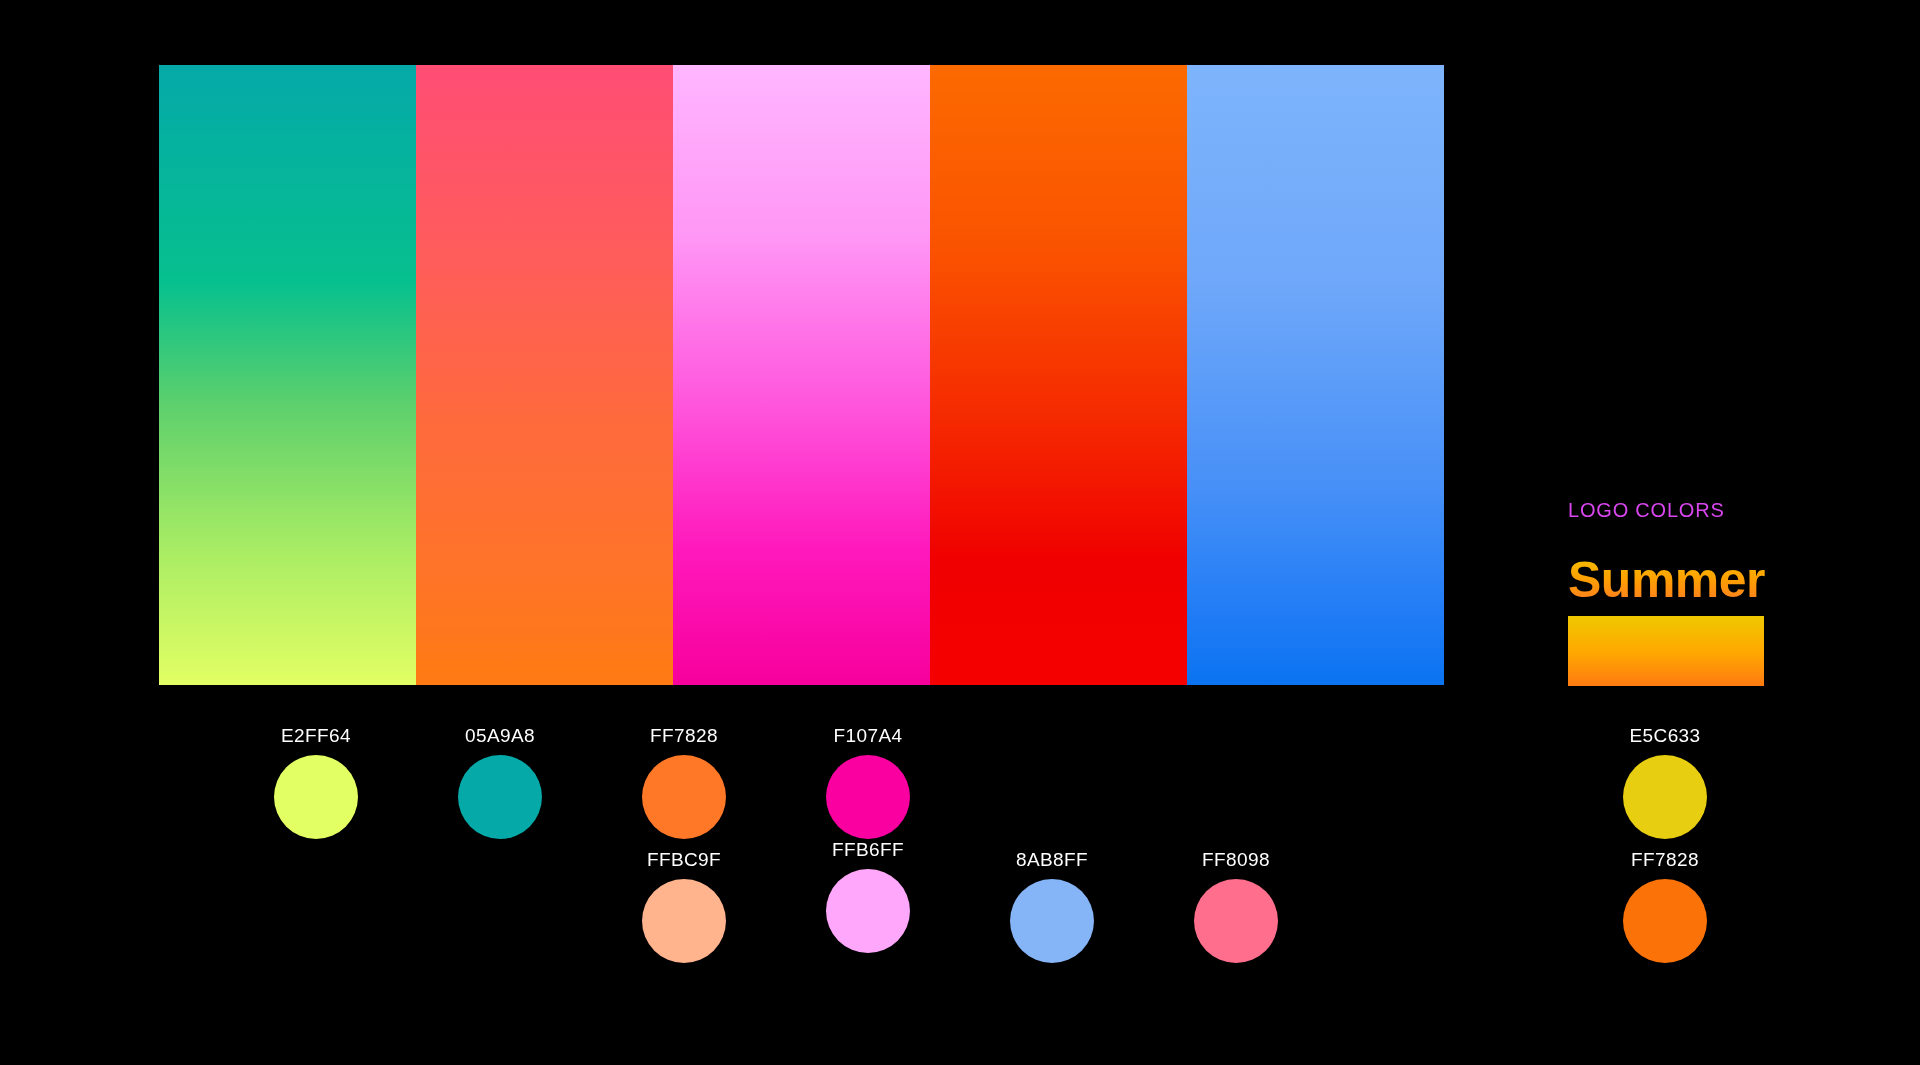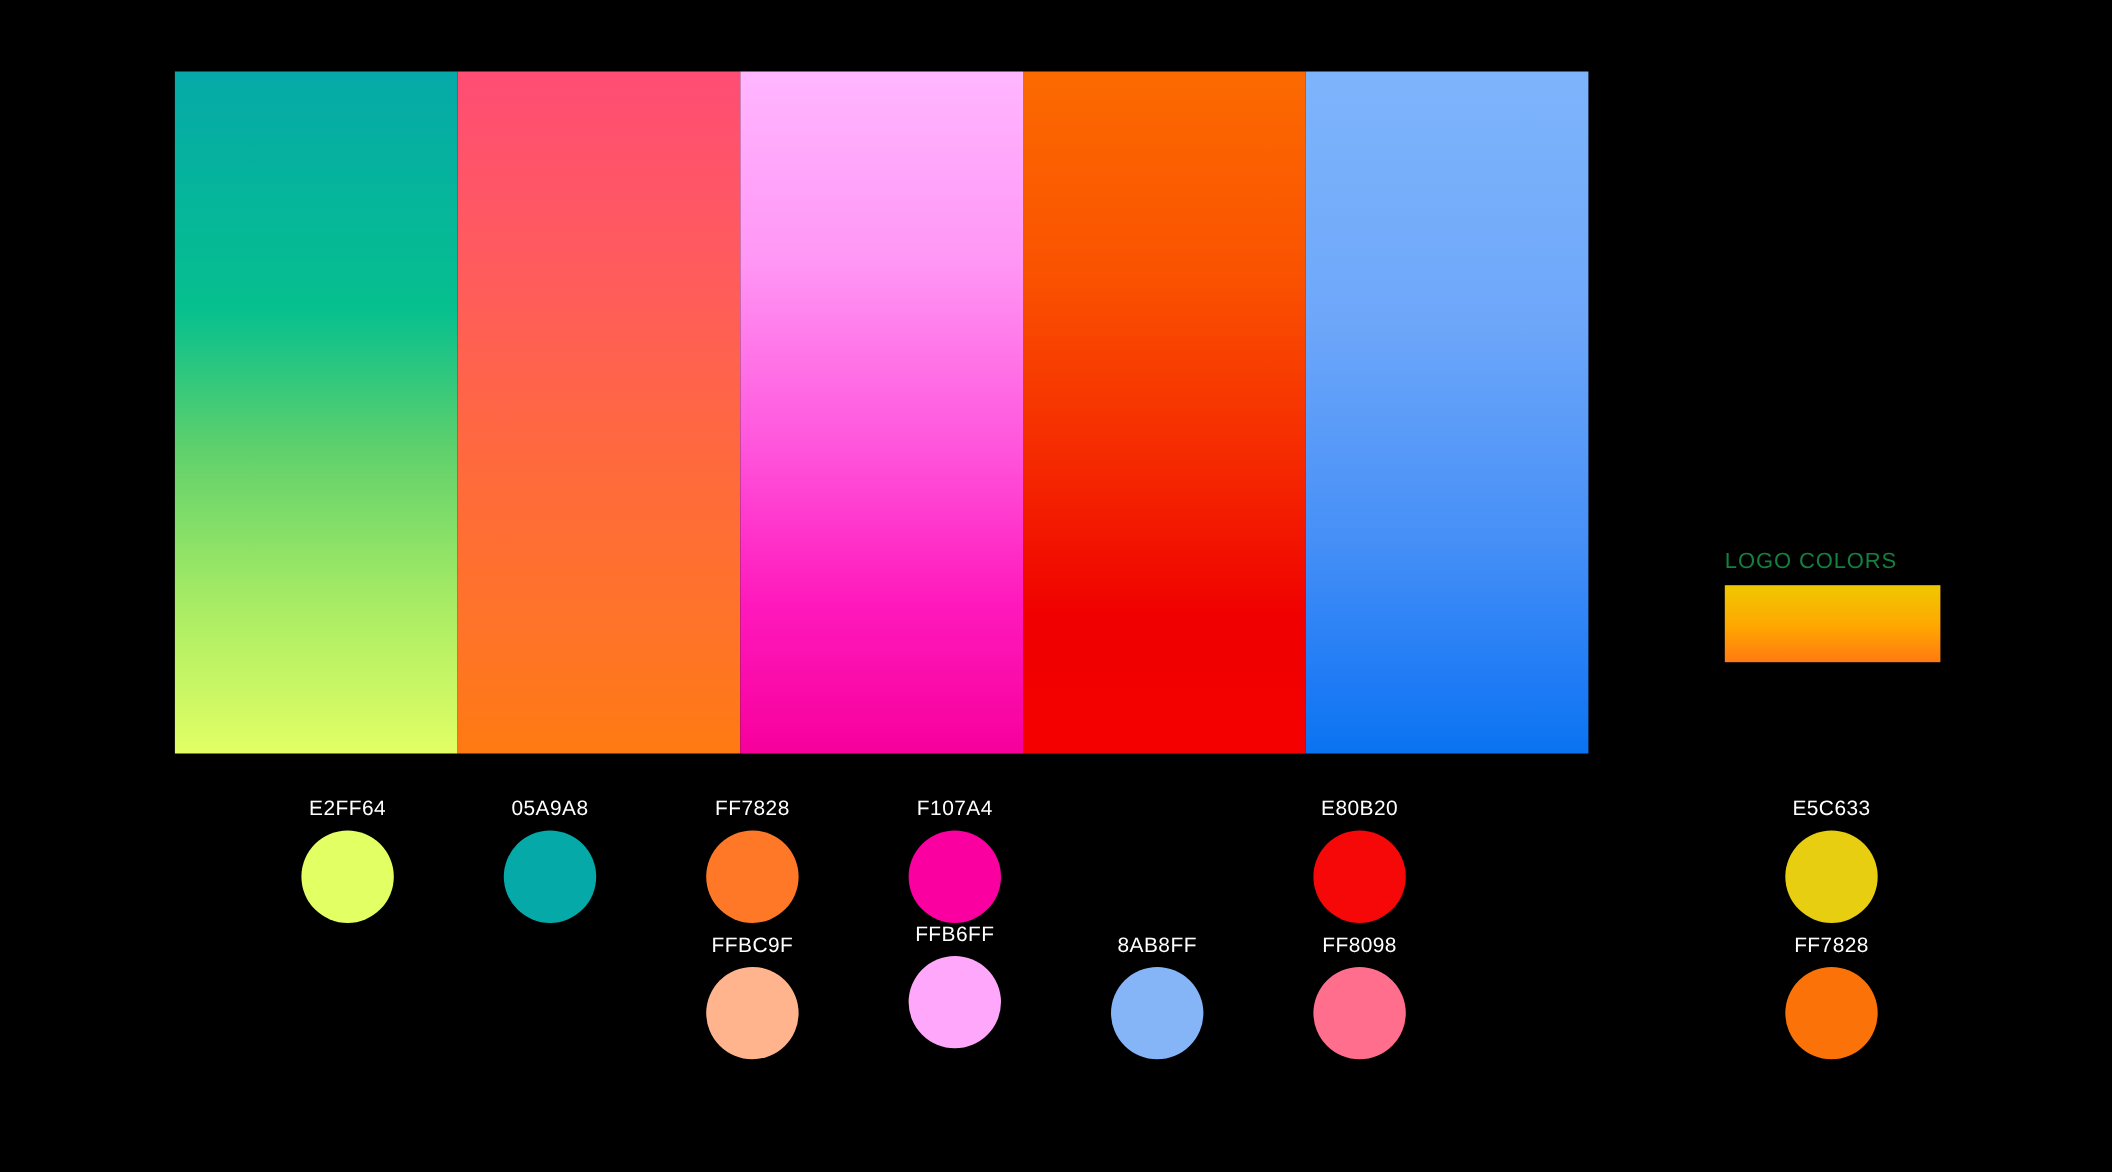--- a/index.html
+++ b/index.html
@@ -74,21 +74,21 @@
   }
 
   
   #logo-colors-block {
     position: absolute;
     left: 1568px;
     top: 498px;
     width: 340px;
   }
   #logo-colors-heading {
-    color: #15803d;
+    color: #d946ef;
     font-size: 20px;
     font-family: "Liberation Sans", sans-serif;
     letter-spacing: 0.8px;
     line-height: 24px;
     white-space: nowrap;
   }
   #logo-wordmark {
     margin-top: 32px;
     font-size: 50px;
     font-weight: bold;
@@ -132,24 +132,20 @@
         <span class="swatch-dot" style="background: rgb(5, 169, 168);"></span>
       </div>
       <div class="swatch-cell" style="left: 684px; top: 725px;">
         <span class="swatch-label">FF7828</span>
         <span class="swatch-dot" style="background: rgb(255, 120, 40);"></span>
       </div>
       <div class="swatch-cell" style="left: 868px; top: 725px;">
         <span class="swatch-label">F107A4</span>
         <span class="swatch-dot" style="background: rgb(250, 0, 160);"></span>
       </div>
-      <div class="swatch-cell" style="left: 1236px; top: 725px;">
-        <span class="swatch-label">E80B20</span>
-        <span class="swatch-dot" style="background: rgb(247, 8, 8);"></span>
-      </div>
       <div class="swatch-cell" style="left: 684px; top: 849px;">
         <span class="swatch-label">FFBC9F</span>
         <span class="swatch-dot" style="background: rgb(255, 180, 142);"></span>
       </div>
       <div class="swatch-cell" style="left: 868px; top: 839px; text-decoration: underline;">
         <span class="swatch-label">FFB6FF</span>
         <span class="swatch-dot" style="background: rgb(255, 168, 251);"></span>
       </div>
       <div class="swatch-cell" style="left: 1052px; top: 849px;">
         <span class="swatch-label">8AB8FF</span>
@@ -164,16 +160,17 @@
         <span class="swatch-dot" style="background: rgb(232, 206, 17);"></span>
       </div>
       <div class="swatch-cell" style="left: 1665px; top: 849px;">
         <span class="swatch-label">FF7828</span>
         <span class="swatch-dot" style="background: rgb(250, 114, 8);"></span>
       </div>
     </div>
 
   <div id="logo-colors-block">
     <div id="logo-colors-heading">LOGO COLORS</div>
+    <div id="logo-wordmark" style="background-image: linear-gradient(rgb(242, 194, 0) 0%, rgb(255, 160, 0) 48%, rgb(255, 120, 40) 100%);">Summer</div>
     <div id="logo-gradient-swatch" style="background: linear-gradient(rgb(239, 200, 0) 0%, rgb(255, 168, 0) 52%, rgb(255, 122, 18) 100%);"></div>
   </div>
 
 </div>
 
 </body></html>

